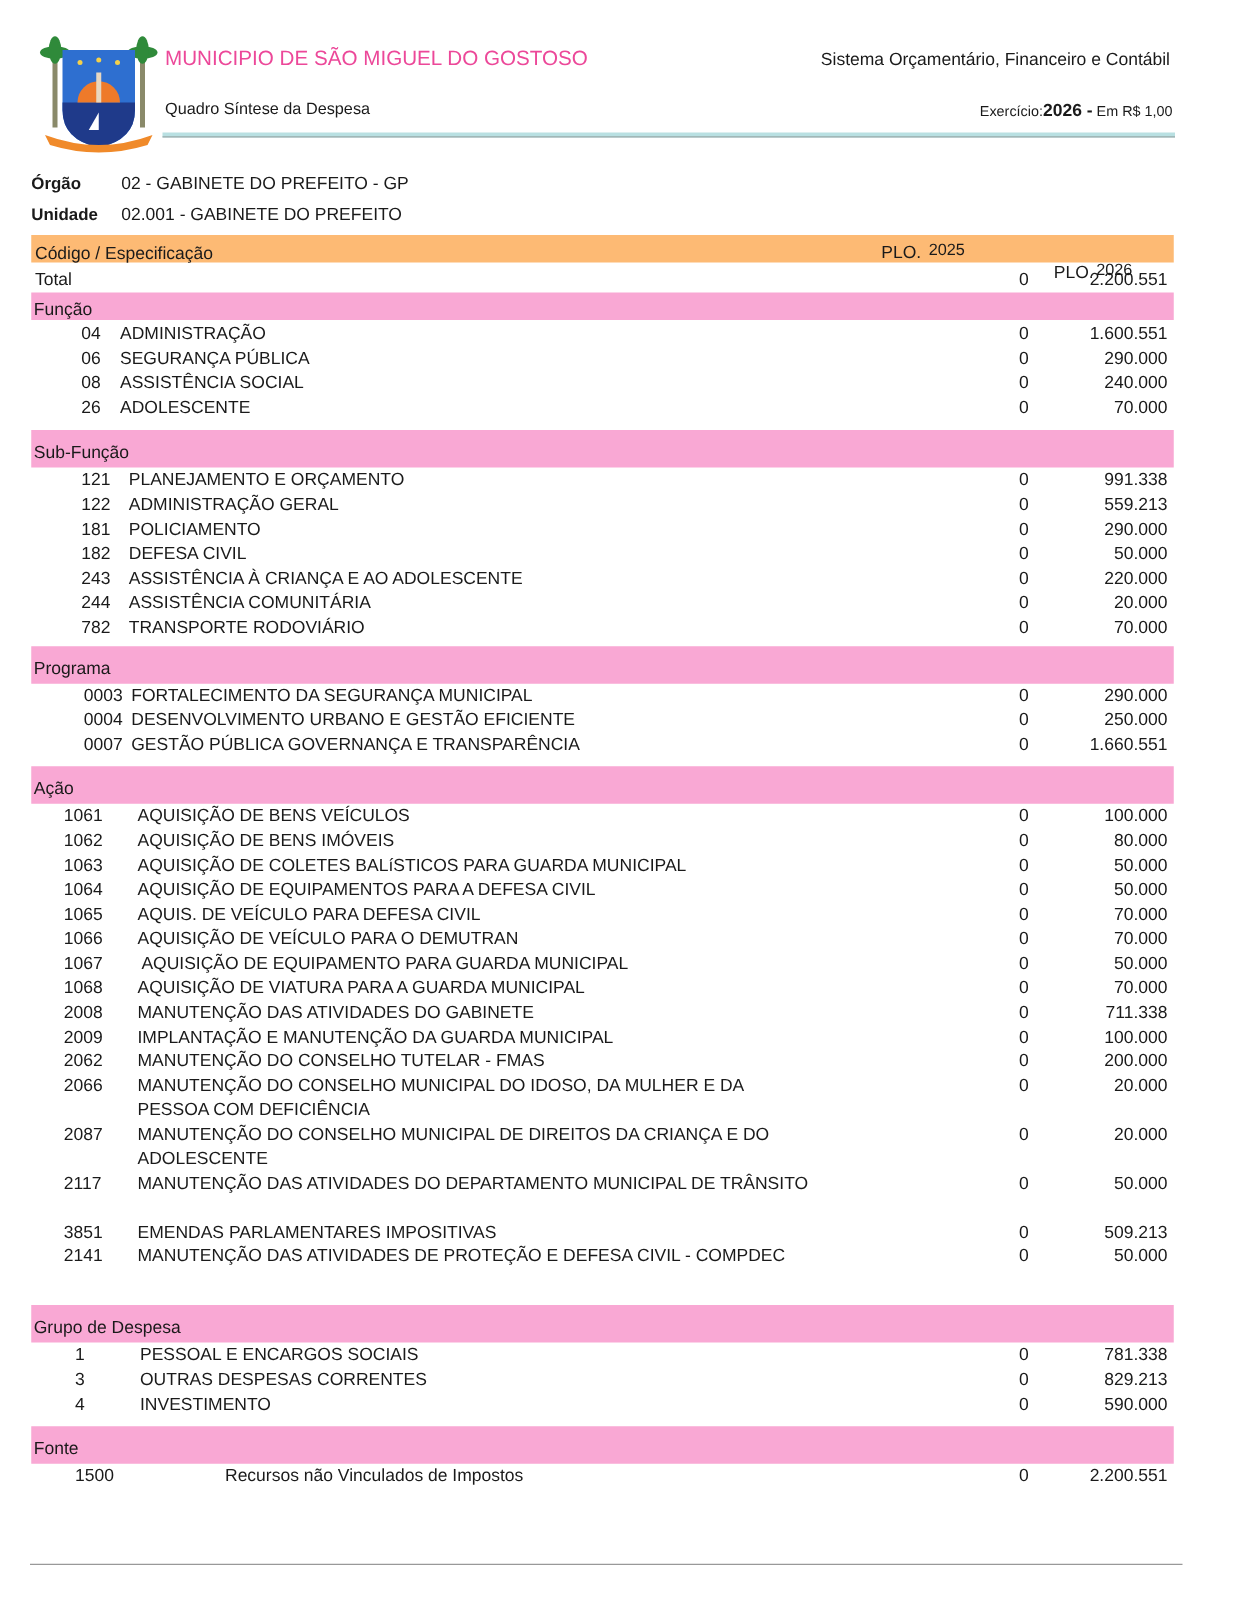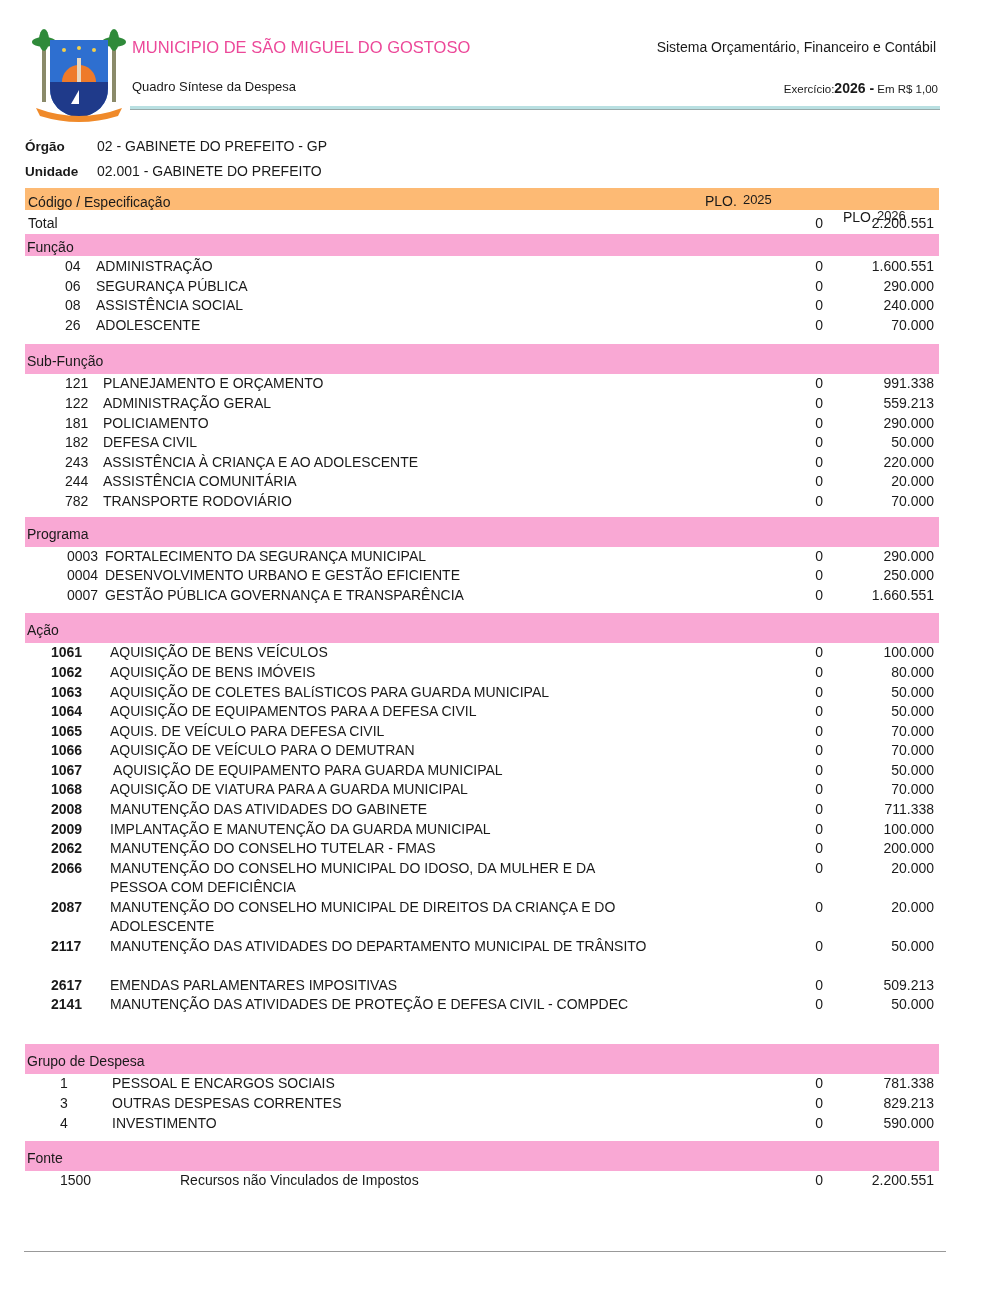--- a/index.html
+++ b/index.html
@@ -24,21 +24,21 @@
   .sec { height: 22px; background: #f9a8d4; font-size: 14px; line-height: 26px; padding-left: 2px; margin-top: 2px; }
   .row { position: relative; font-size: 14px; line-height: 19.6px; min-height: 19.6px; }
   .row .code { position: absolute; text-align: left; }
   .row .desc { position: absolute; }
   .row .v1 { position: absolute; left: 788px; width: 10px; text-align: right; }
   .row .v2 { position: absolute; right: 5px; text-align: right; }
   .total .desc { left: 3px; }
   .fn .code { left: 40px; width: 18px; } .fn .desc { left: 71px; }
   .sf .code { left: 40px; width: 26px; } .sf .desc { left: 78px; }
   .pg .code { left: 42px; width: 34px; } .pg .desc { left: 80px; }
-  .ac .code { left: 26px; width: 33px; font-weight: bold; } .ac .desc { left: 85px; width: 540px; line-height: 19.6px; }
+  .ac .code { left: 26px; width: 33px; } .ac .desc { left: 85px; width: 540px; line-height: 19.6px; }
   .gd .code { left: 35px; width: 14px; } .gd .desc { left: 87px; }
   .ft .code { left: 35px; width: 32px; } .ft .desc { left: 155px; }
   .ac-wrap { height: 39px; }
   .footer-rule { left: 24px; top: 1251px; width: 922px; height: 1px; background: #999; }
   .footer-text { left: 25px; top: 1316px; font-size: 11px; color: #777; }
 </style>
 </head>
 <body>
 
 <div class="abs logo">
@@ -267,21 +267,21 @@
         <span class="v1">0</span>
         <span class="v2">20.000</span>
       </div>
     <div class="row ac ac-wrap">
         <span class="code">2117</span>
         <span class="desc">MANUTENÇÃO DAS ATIVIDADES DO DEPARTAMENTO MUNICIPAL DE TRÂNSITO</span>
         <span class="v1">0</span>
         <span class="v2">50.000</span>
       </div>
     <div class="row ac">
-        <span class="code">2617</span>
+        <span class="code">3851</span>
         <span class="desc">EMENDAS PARLAMENTARES IMPOSITIVAS</span>
         <span class="v1">0</span>
         <span class="v2">509.213</span>
       </div>
     <div class="row ac ac-wrap">
         <span class="code">2141</span>
         <span class="desc">MANUTENÇÃO DAS ATIVIDADES DE PROTEÇÃO E DEFESA CIVIL - COMPDEC</span>
         <span class="v1">0</span>
         <span class="v2">50.000</span>
       </div>

